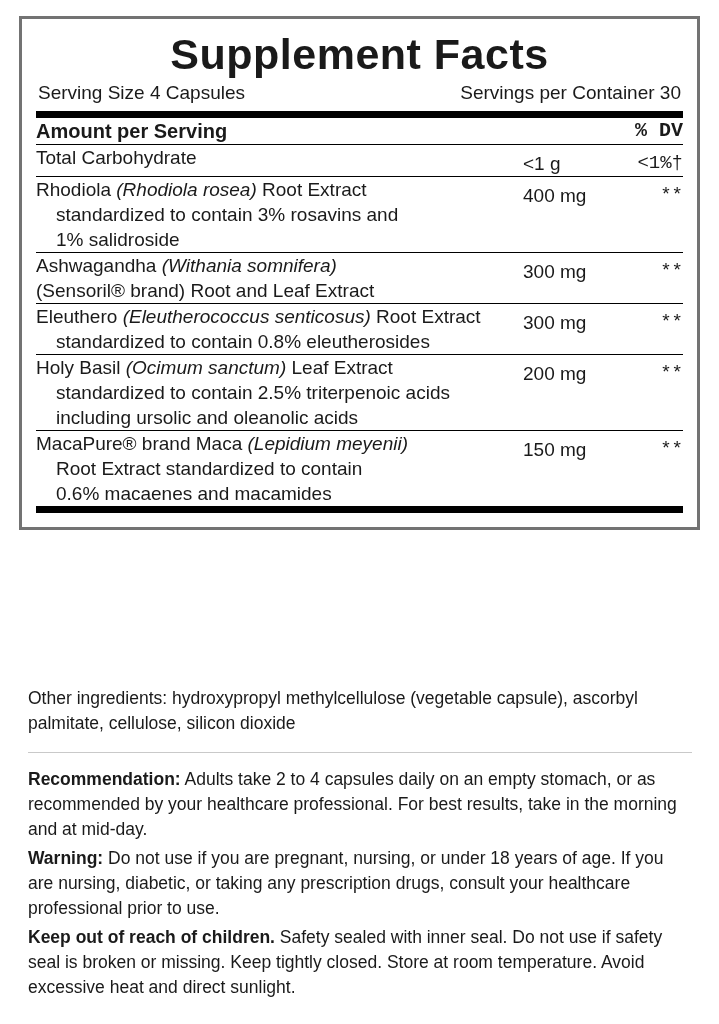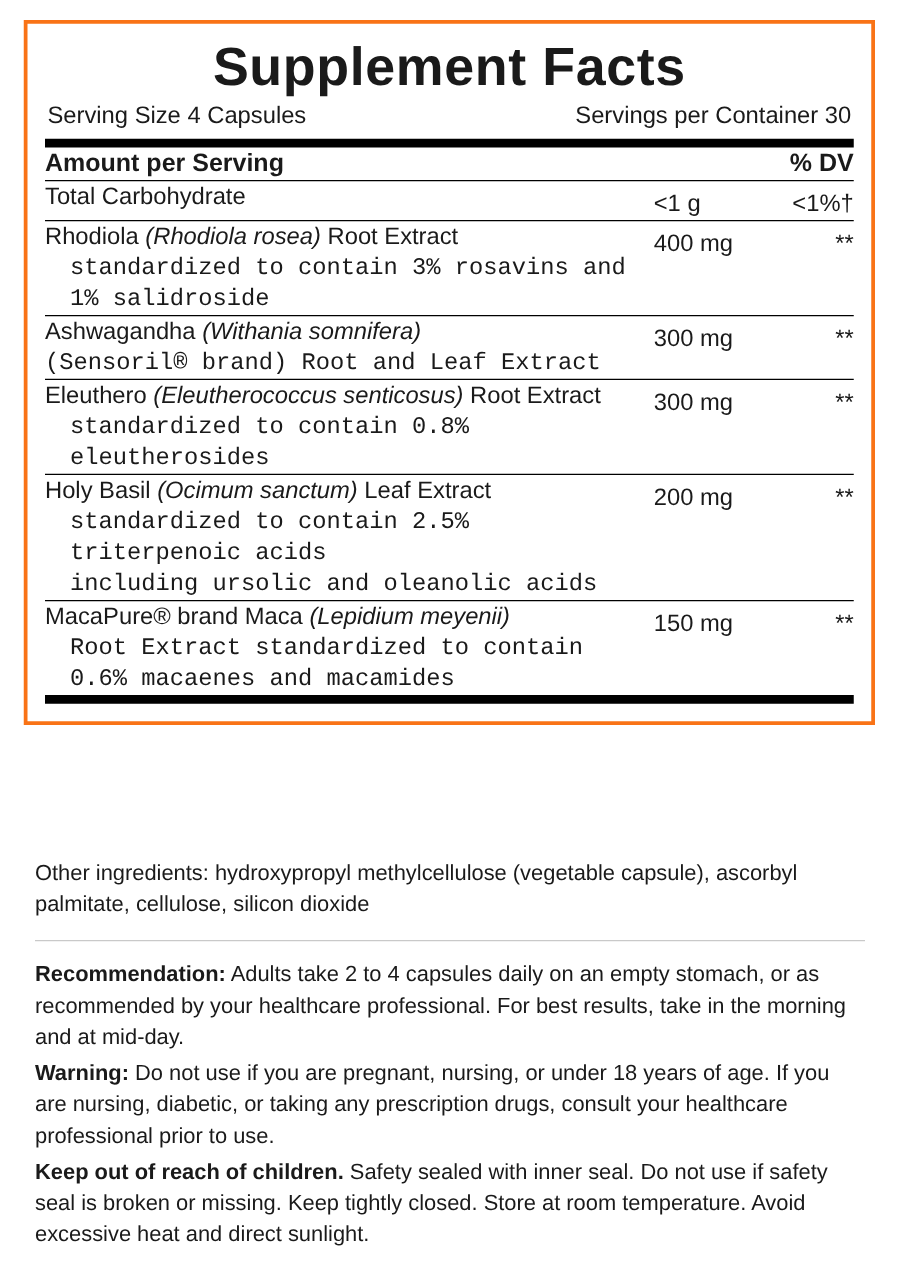--- a/index.html
+++ b/index.html
@@ -22,21 +22,21 @@
     box-sizing: border-box;
   }
 
   
   .sf-panel {
     position: absolute;
     left: 19px;
     top: 16px;
     width: 681px;
     box-sizing: border-box;
-    border: 3px solid #f97316;
+    border: 3px solid #737373;
     background: #ffffff;
     padding: 10px 14px 14px 14px;
   }
 
   .sf-title {
     font-size: 43px;
     line-height: 50px;
     font-weight: bold;
     letter-spacing: 0.5px;
     text-align: center;
@@ -70,38 +70,37 @@
 
   .hdr-row td {
     font-weight: bold;
     font-size: 20px;
     line-height: 26px;
     padding: 3px 0 3px 0;
   }
 
   .col-name { width: auto; padding-right: 6px !important; }
   .col-amt  { width: 88px; text-align: left; white-space: nowrap; }
-  .col-dv   { width: 72px; text-align: right; white-space: nowrap; }
+  .col-dv   { width: 72px; text-align: right; white-space: nowrap; font-family: Liberation Mono, monospace; }
 
   .nutrient-row td {
     padding: 6px 0 6px 0;
     line-height: 25px;
   }
   .nutrient-row .col-amt,
   .nutrient-row .col-dv {
     padding-top: 6px !important;
   }
   .nutrient-name {
     display: block;
   }
   .nutrient-name .ital { font-style: italic; text-align: center; }
   .nutrient-sub {
     display: block;
     padding-left: 20px;
-    font-family: Liberation Mono, monospace;
   }
   .nutrient-sub.noindent { padding-left: 0; }
 
   .sep-cell { padding: 0 !important; }
   .sep-line { border-top: 1.5px solid #000; height: 0; font-size: 0; line-height: 0; }
   .sep-line.thick { border-top: 7px solid #000; }
 
   .footnotes {
     font-size: 19px;
     line-height: 26px;

